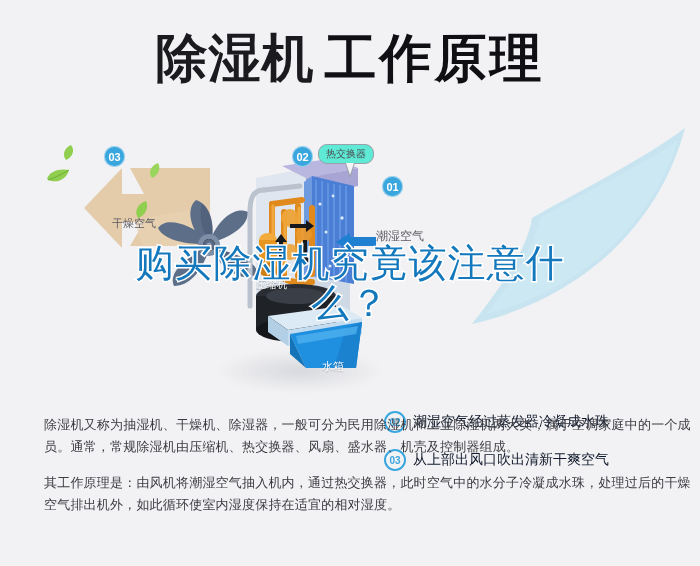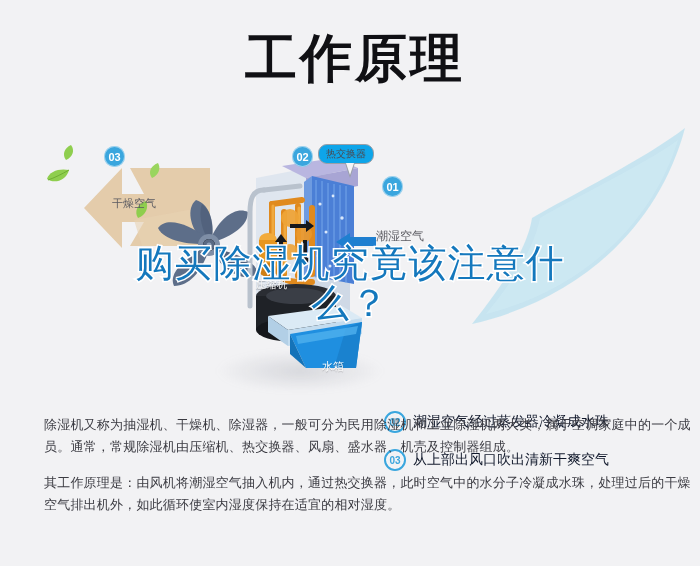--- a/index.html
+++ b/index.html
@@ -69,21 +69,21 @@
 
   .lbl{
     position:absolute;color:#5a5a60;font-size:11px;white-space:nowrap;
     font-family:"Liberation Sans","DejaVu Sans",sans-serif;
   }
 
   
   .bubble{
     position:absolute;left:318px;top:26px;
     padding:2px 7px;border:1px solid #9aa0a8;border-radius:9px;
-    background:#0ea5e9;color:#4a4a52;font-size:10px;white-space:nowrap;
+    background:#5eead4;color:#4a4a52;font-size:10px;white-space:nowrap;
   }
   .bubble:after{
     content:"";position:absolute;left:26px;bottom:-15px;
     width:0;height:0;border-left:5px solid transparent;
     border-right:5px solid transparent;border-top:15px solid #9aa0a8;
   }
   .bubble:before{
     content:"";position:absolute;left:27px;bottom:-12px;z-index:2;
     width:0;height:0;border-left:4px solid transparent;
     border-right:4px solid transparent;border-top:12px solid #f4f4f6;
@@ -126,20 +126,21 @@
     letter-spacing:.2px;
   }
   .copy p.last{margin-bottom:12px;}
 </style>
 </head>
 <body>
 
 <div id="page">
 
   <div class="title-wrap">
+    <span class="title-a">除湿机</span>
     <span class="title-b">工作原理</span>
   </div>
 
   <div class="stage">
 
     <div class="ground-shadow"></div>
 
     <svg class="arc" viewBox="0 0 330 205">
       <path d="M325 2 C300 96 225 172 112 198 C150 150 168 118 172 92 C210 70 286 32 325 2 Z" fill="#bfe2ee" opacity="0.85"></path>
       <path d="M318 14 C292 98 222 164 126 188 C162 144 176 114 180 92 C214 72 282 40 318 14 Z" fill="#cdeaf3" opacity="0.75"></path>
@@ -258,21 +259,21 @@
       <path d="M52 178 L68 212 L68 212 L52 198 Z" fill="#1573b8"></path>
       <path d="M124 166 L118 212 L96 212 L108 172 Z" fill="#1a82cf"></path>
       <path d="M58 180 L120 170 L118 178 L60 188 Z" fill="#4fb0ee" opacity=".8"></path>
     </svg>
 
     <svg style="position:absolute;left:336px;top:115px;width:40px;height:18px;" viewBox="0 0 40 18">
       <path d="M40 4 L14 4 L14 0 L0 9 L14 18 L14 13 L40 13 Z" fill="#1f7fd0"></path>
     </svg>
 
     <div class="badge" style="left:104px;top:28px;">03</div>
-    <div class="lbl" style="left:112px;top:78px;">干燥空气</div>
+    <div class="lbl" style="left:112px;top:98px;">干燥空气</div>
 
     <div class="badge" style="left:292px;top:28px;">02</div>
     <div class="bubble">热交换器</div>
 
     <div class="badge" style="left:382px;top:58px;">01</div>
     <div class="lbl" style="left:376px;top:110px;font-size:12px;">潮湿空气</div>
 
     <div class="comp-lbl">压缩机</div>
     <div class="tank-lbl">水箱</div>
 

